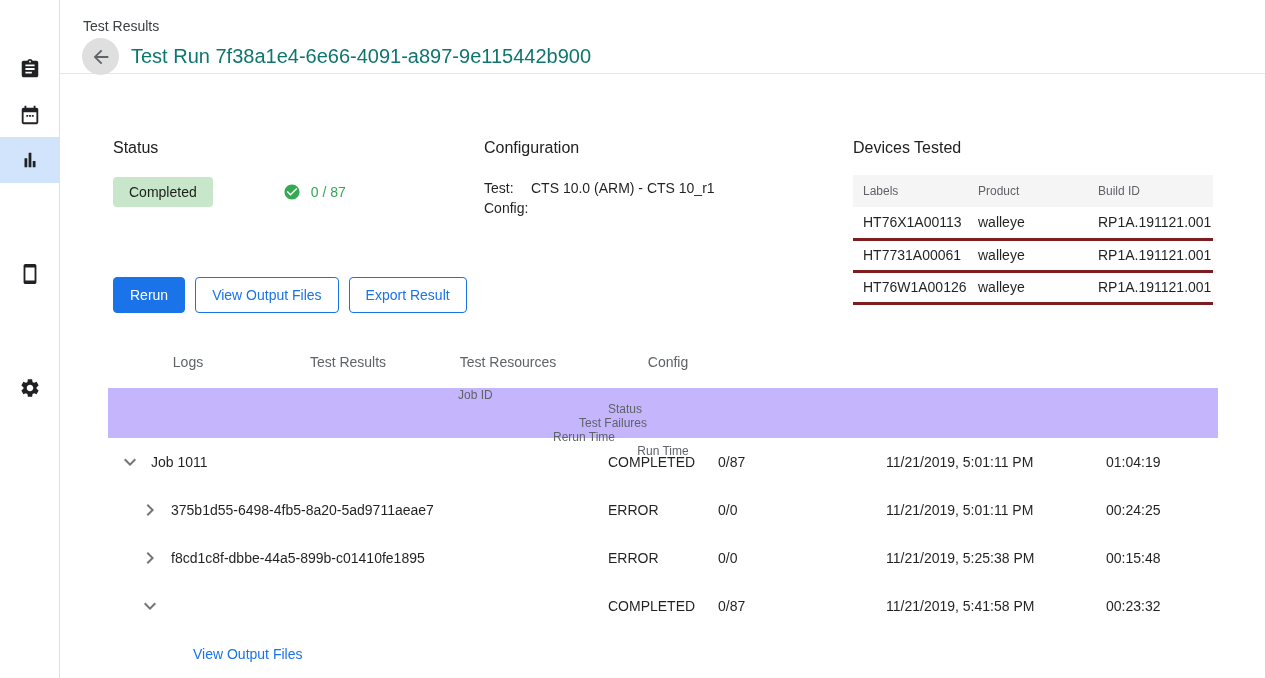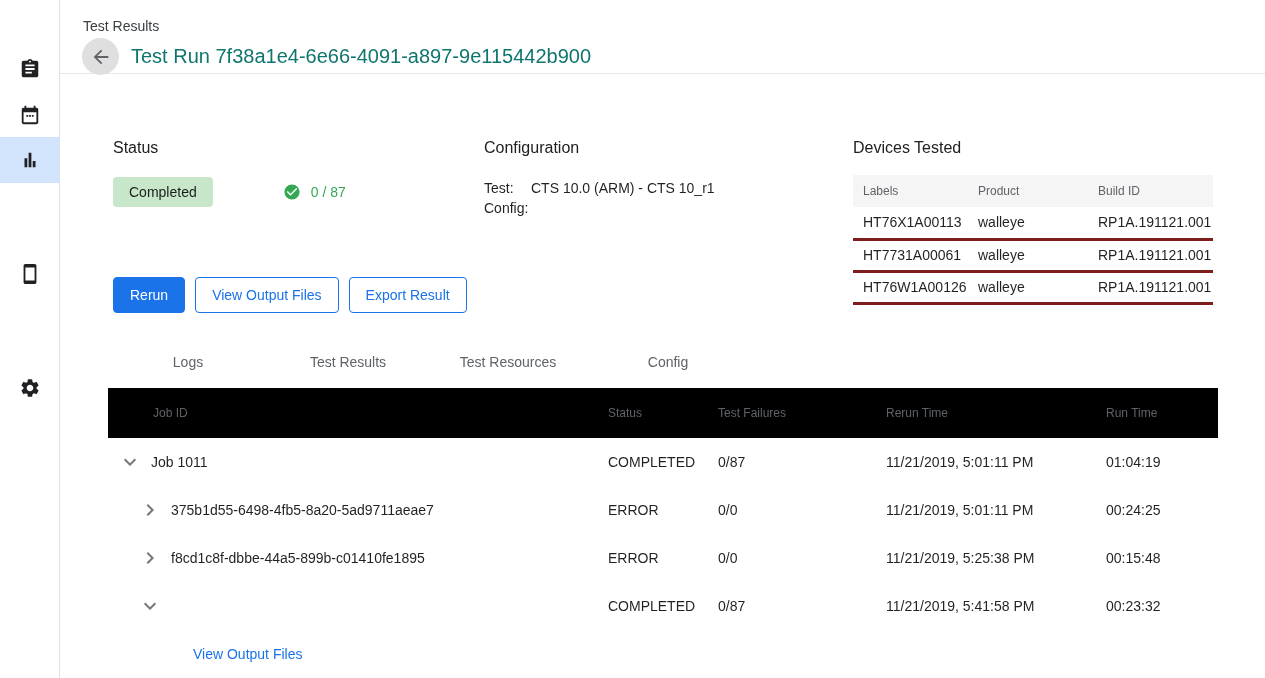--- a/index.html
+++ b/index.html
@@ -67,21 +67,21 @@
   .tab { width:160px; height:48px; background:transparent; border:none; cursor:pointer;
     font-family:inherit; font-size:14px; font-weight:500; color:#5f6368;
     display:flex; align-items:center; justify-content:center; position:relative; }
   .tab.active { color:#1a73e8; }
   .tab.active::after { content:""; position:absolute; left:0; bottom:0;
     width:100%; height:3px; background:#1a73e8; }
 
   
   .jobs-table { width:1110px; margin-top:2px; }
   .jt-row { display:flex; align-items:center; height:48px; font-size:14px; }
-  .jt-head { height:50px; background:#000000; font-size:12px; color:#5f6368; }
+  .jt-head { height:50px; background:#c4b5fd; font-size:12px; color:#5f6368;flex-direction:column; }
   .c-id    { width:500px; display:flex; align-items:center; }
   .c-status{ width:110px; }
   .c-fail  { width:168px; }
   .c-start { width:220px; }
   .c-run   { flex:1; }
   .jt-head .c-id { padding-left:45px; }
   .chev-btn { background:none; border:none; cursor:pointer; width:24px; height:24px;
     display:flex; align-items:center; justify-content:center; padding:0; }
   .chev-btn svg { width:24px; height:24px; fill:#757575; }
   .ind-0 .chev-btn { margin-left:10px; }

